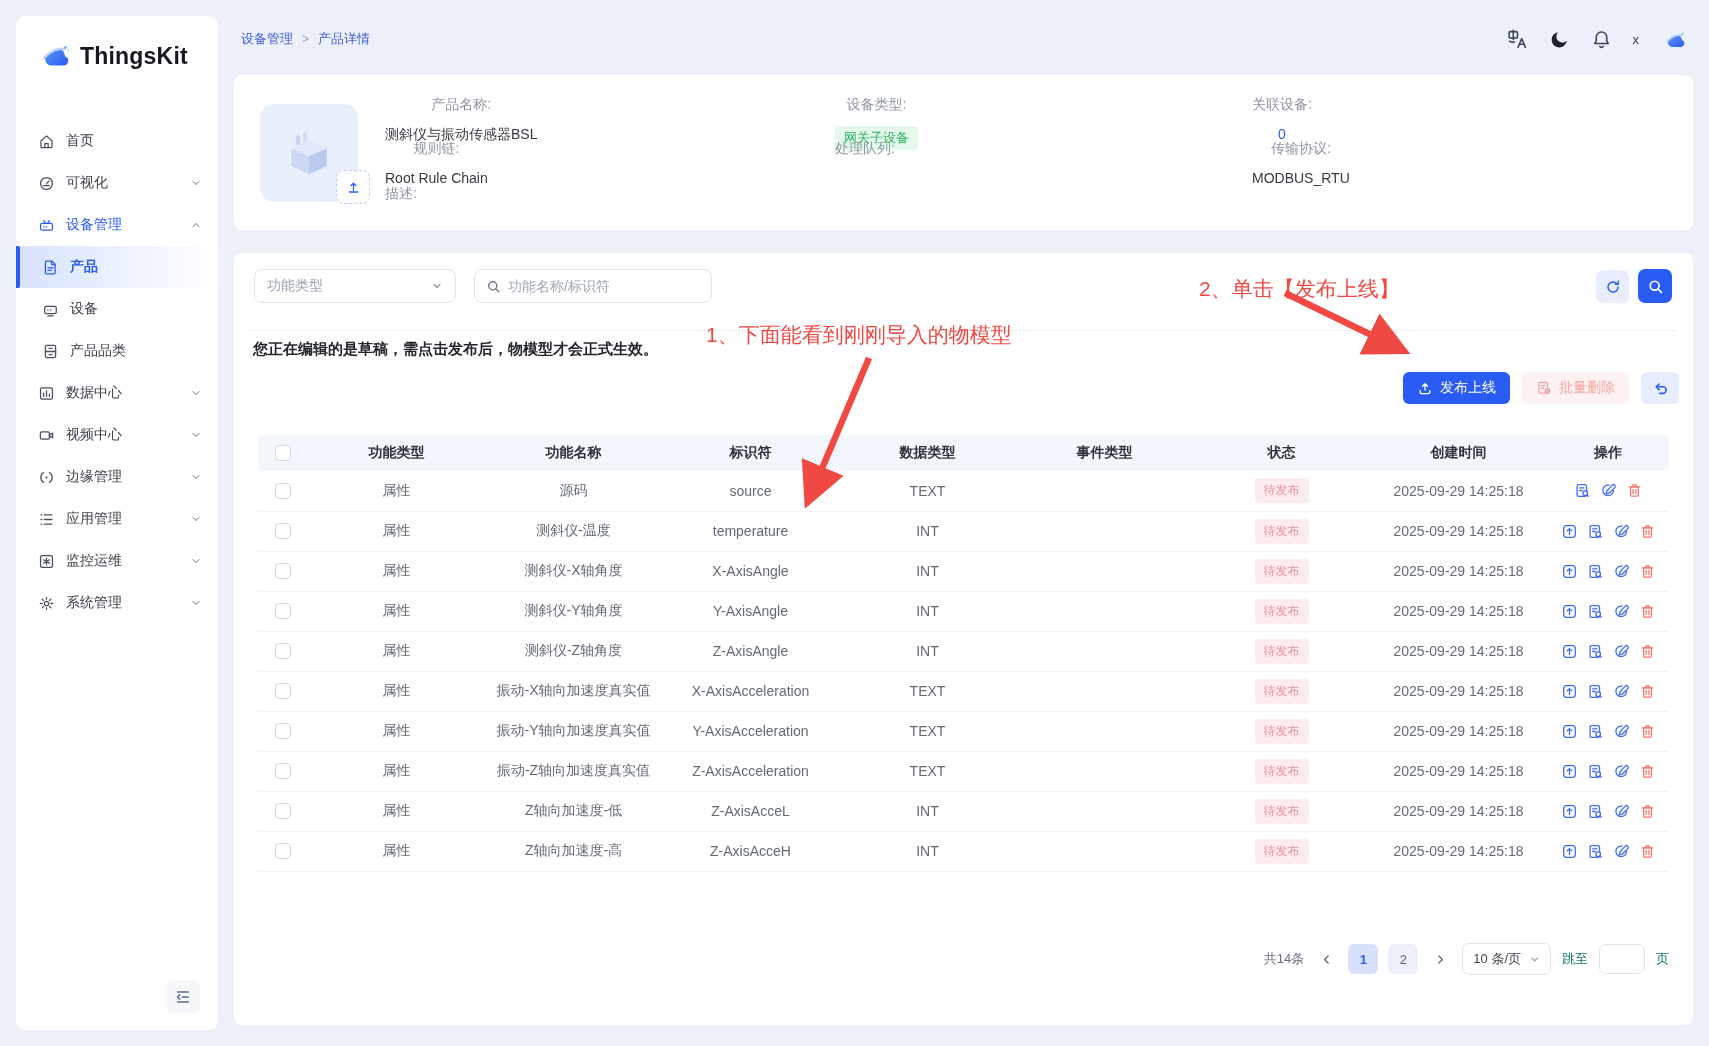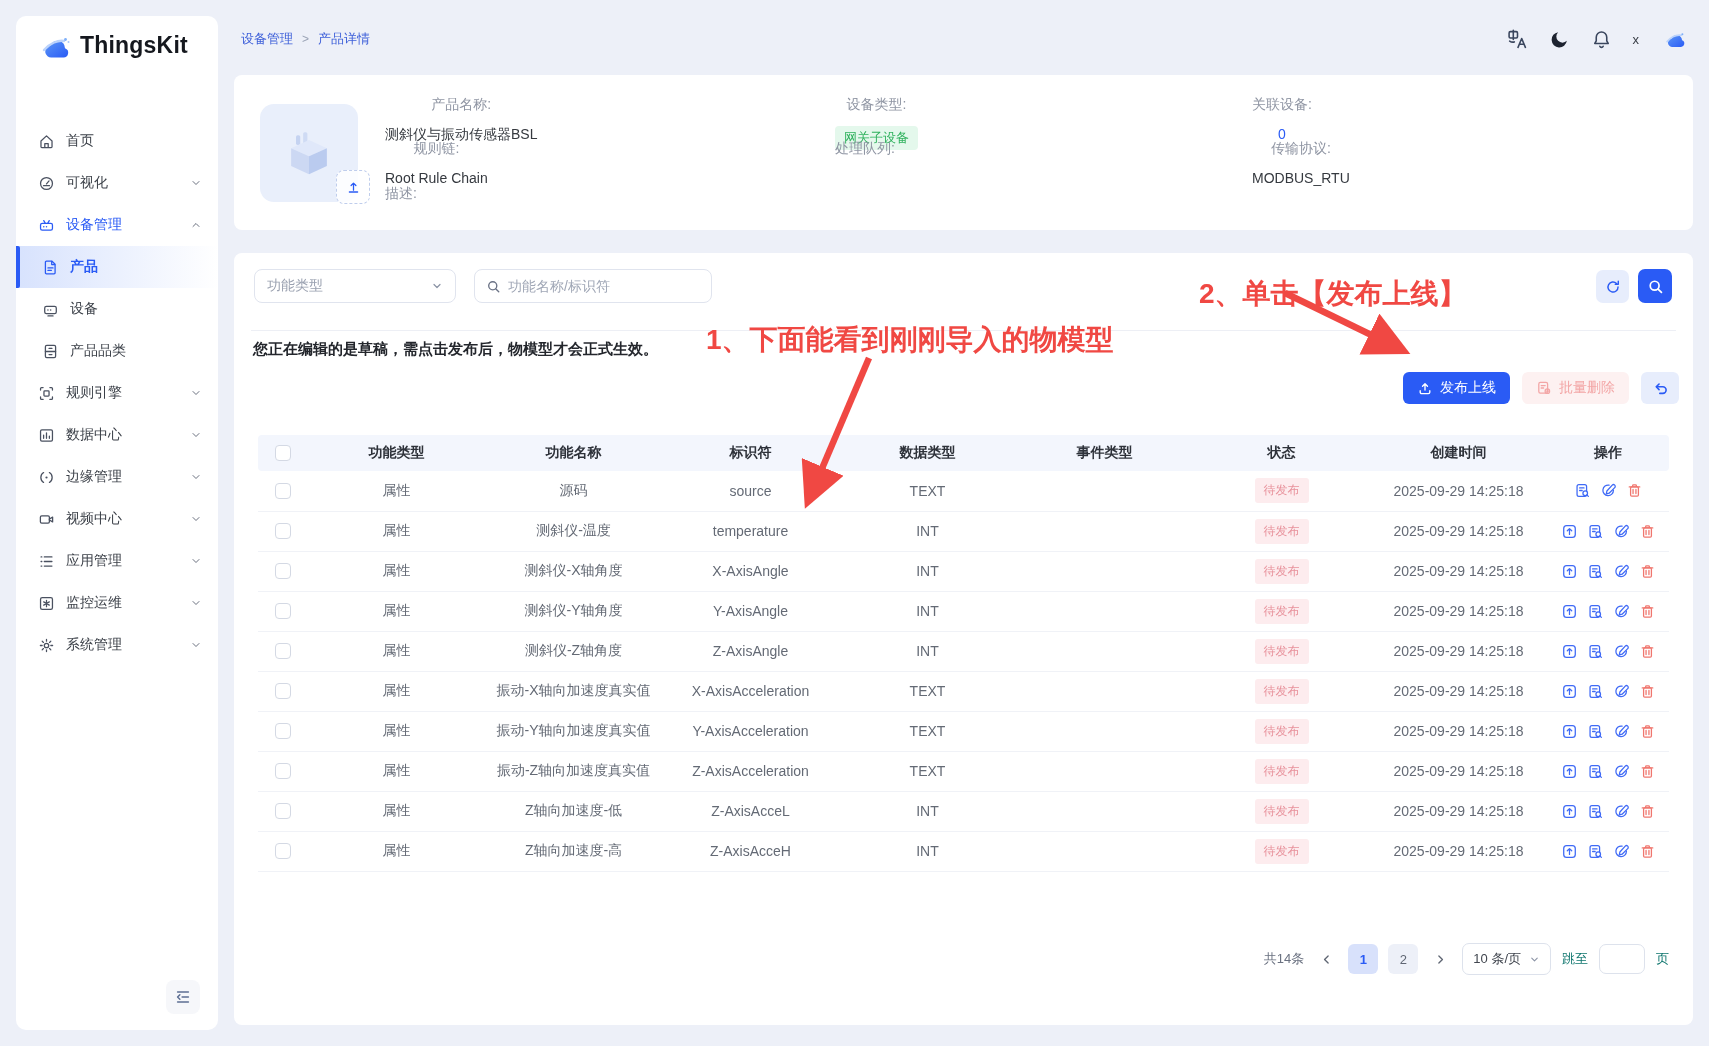--- a/index.html
+++ b/index.html
@@ -8,21 +8,21 @@
     position:relative; overflow:hidden;
     background:#edf0f8;
     font-family:"Liberation Sans","DejaVu Sans",sans-serif;
     color:#333;
   }
   svg { display:block; }
 
   
   .sidebar { position:absolute; left:16px; top:16px; width:202px; height:1014px;
              background:#fff; border-radius:10px; }
-  .logo-row { display:flex; align-items:flex-start; gap:8px; padding:16px 14px 0 18px; }
+  .logo-row { display:flex; align-items:flex-end; gap:8px; padding:24px 14px 0 18px; }
   .logo-text { font-size:23px; font-weight:700; color:#15181e; letter-spacing:.2px; }
   .menu { position:absolute; top:104px; left:0; right:0; }
   .menu-item { position:relative; height:42px; display:flex; align-items:center; gap:11px;
                padding:0 16px 0 22px; font-size:14px; color:#3a3f47; cursor:pointer; }
   .menu-item .mi-icon { width:17px; height:17px; color:#4a5160; flex:0 0 auto; }
   .menu-item.child { padding-left:26px; }
   .menu-item.parent-open { color:#2a5bf5; }
   .menu-item.parent-open .mi-icon { color:#2a5bf5; }
   .menu-item.active { background:linear-gradient(90deg,#d7e2fd 0%,#ffffff 100%);
                       color:#2a5bf5; font-weight:600; }
@@ -133,21 +133,21 @@
   .page-btn.active { background:#d8e1fb; color:#2a5bf5; font-weight:700; }
   .size-select { height:32px; border:1px solid #dde2ec; border-radius:7px; background:#fff;
                  display:flex; align-items:center; gap:8px; padding:0 10px; cursor:pointer;
                  color:#41464f; }
   .size-select .chev2 { width:11px; height:11px; color:#8b93a5; }
   .jump-label { color:#0f766e; }
   .jump-input { width:46px; height:30px; border:1px solid #dde2ec; border-radius:7px;
                 outline:none; font-family:inherit; font-size:13px; text-align:center; }
 
   
-  .anno { position:absolute; color:#f04843; font-size:28px; font-weight:700;
+  .anno { position:absolute; color:#f04843; font-size:21px; font-weight:400;
           white-space:nowrap; }
   #anno1 { left:706px; top:321px; }
   #anno2 { left:1199px; top:275px; }
   .arrows { position:absolute; left:0; top:0; width:1709px; height:1046px;
             pointer-events:none; }
 </style>
 </head>
 <body>
 
 <aside class="sidebar">
@@ -232,68 +232,54 @@
           <svg viewBox="0 0 20 20" fill="none" stroke="currentColor" stroke-width="1.5" stroke-linecap="round" stroke-linejoin="round" width="100%" height="100%">
             <rect x="4" y="2.8" width="12" height="14.4" rx="1.6"></rect>
             <path d="M4 10h12M8.3 6.4h3.4M8.3 13.6h3.4"></path>
           </svg>
         </span>
         <span>产品品类</span>
       </div>
       <div class="menu-item">
         <span class="mi-icon">
           <svg viewBox="0 0 20 20" fill="none" stroke="currentColor" stroke-width="1.5" stroke-linecap="round" stroke-linejoin="round" width="100%" height="100%">
-            <path d="M3 6V4.2A1.2 1.2 0 0 1 4.2 3H6M14 3h1.8A1.2 1.2 0 0 1 17 4.2V6M17 14v1.8A1.2 1.2 0 0 1 15.8 17H14M6 17H4.2A1.2 1.2 0 0 1 3 15.8V14"></path>
-            <rect x="7" y="7" width="6" height="6" rx="1"></rect>
-          </svg>
-        </span>
-        <span>规则引擎</span>
-        <span class="chev">
-          <svg viewBox="0 0 20 20" fill="none" stroke="currentColor" stroke-width="1.5" stroke-linecap="round" stroke-linejoin="round" width="100%" height="100%">
-            <path d="M5 7.5l5 5 5-5"></path>
-          </svg>
-        </span>
-      </div>
-      <div class="menu-item">
-        <span class="mi-icon">
-          <svg viewBox="0 0 20 20" fill="none" stroke="currentColor" stroke-width="1.5" stroke-linecap="round" stroke-linejoin="round" width="100%" height="100%">
             <rect x="3" y="3.4" width="14" height="13.2" rx="1.6"></rect>
             <path d="M6.6 13.3V9.5M10 13.3V6.8M13.4 13.3v-2.6"></path>
           </svg>
         </span>
         <span>数据中心</span>
+        <span class="chev">
+          <svg viewBox="0 0 20 20" fill="none" stroke="currentColor" stroke-width="1.5" stroke-linecap="round" stroke-linejoin="round" width="100%" height="100%">
+            <path d="M5 7.5l5 5 5-5"></path>
+          </svg>
+        </span>
+      </div>
+      <div class="menu-item">
+        <span class="mi-icon">
+          <svg viewBox="0 0 20 20" fill="none" stroke="currentColor" stroke-width="1.5" stroke-linecap="round" stroke-linejoin="round" width="100%" height="100%">
+            <rect x="2.8" y="5.8" width="10.6" height="8.4" rx="1.6"></rect>
+            <path d="M13.4 9.4l3.8-2.2v5.6l-3.8-2.2z"></path>
+          </svg>
+        </span>
+        <span>视频中心</span>
         <span class="chev">
           <svg viewBox="0 0 20 20" fill="none" stroke="currentColor" stroke-width="1.5" stroke-linecap="round" stroke-linejoin="round" width="100%" height="100%">
             <path d="M5 7.5l5 5 5-5"></path>
           </svg>
         </span>
       </div>
       <div class="menu-item">
         <span class="mi-icon">
           <svg viewBox="0 0 20 20" fill="none" stroke="currentColor" stroke-width="1.5" stroke-linecap="round" stroke-linejoin="round" width="100%" height="100%">
             <path d="M6.6 4.2a6.8 6.8 0 0 0 0 11.6"></path>
             <path d="M13.4 4.2a6.8 6.8 0 0 1 0 11.6"></path>
             <circle cx="10" cy="10" r="1.3" fill="currentColor" stroke="none"></circle>
           </svg>
         </span>
         <span>边缘管理</span>
-        <span class="chev">
-          <svg viewBox="0 0 20 20" fill="none" stroke="currentColor" stroke-width="1.5" stroke-linecap="round" stroke-linejoin="round" width="100%" height="100%">
-            <path d="M5 7.5l5 5 5-5"></path>
-          </svg>
-        </span>
-      </div>
-      <div class="menu-item">
-        <span class="mi-icon">
-          <svg viewBox="0 0 20 20" fill="none" stroke="currentColor" stroke-width="1.5" stroke-linecap="round" stroke-linejoin="round" width="100%" height="100%">
-            <rect x="2.8" y="5.8" width="10.6" height="8.4" rx="1.6"></rect>
-            <path d="M13.4 9.4l3.8-2.2v5.6l-3.8-2.2z"></path>
-          </svg>
-        </span>
-        <span>视频中心</span>
         <span class="chev">
           <svg viewBox="0 0 20 20" fill="none" stroke="currentColor" stroke-width="1.5" stroke-linecap="round" stroke-linejoin="round" width="100%" height="100%">
             <path d="M5 7.5l5 5 5-5"></path>
           </svg>
         </span>
       </div>
       <div class="menu-item">
         <span class="mi-icon">
           <svg viewBox="0 0 20 20" fill="none" stroke="currentColor" stroke-width="1.5" stroke-linecap="round" stroke-linejoin="round" width="100%" height="100%">
             <path d="M7.4 4.6h9M7.4 10h9M7.4 15.4h9"></path>

